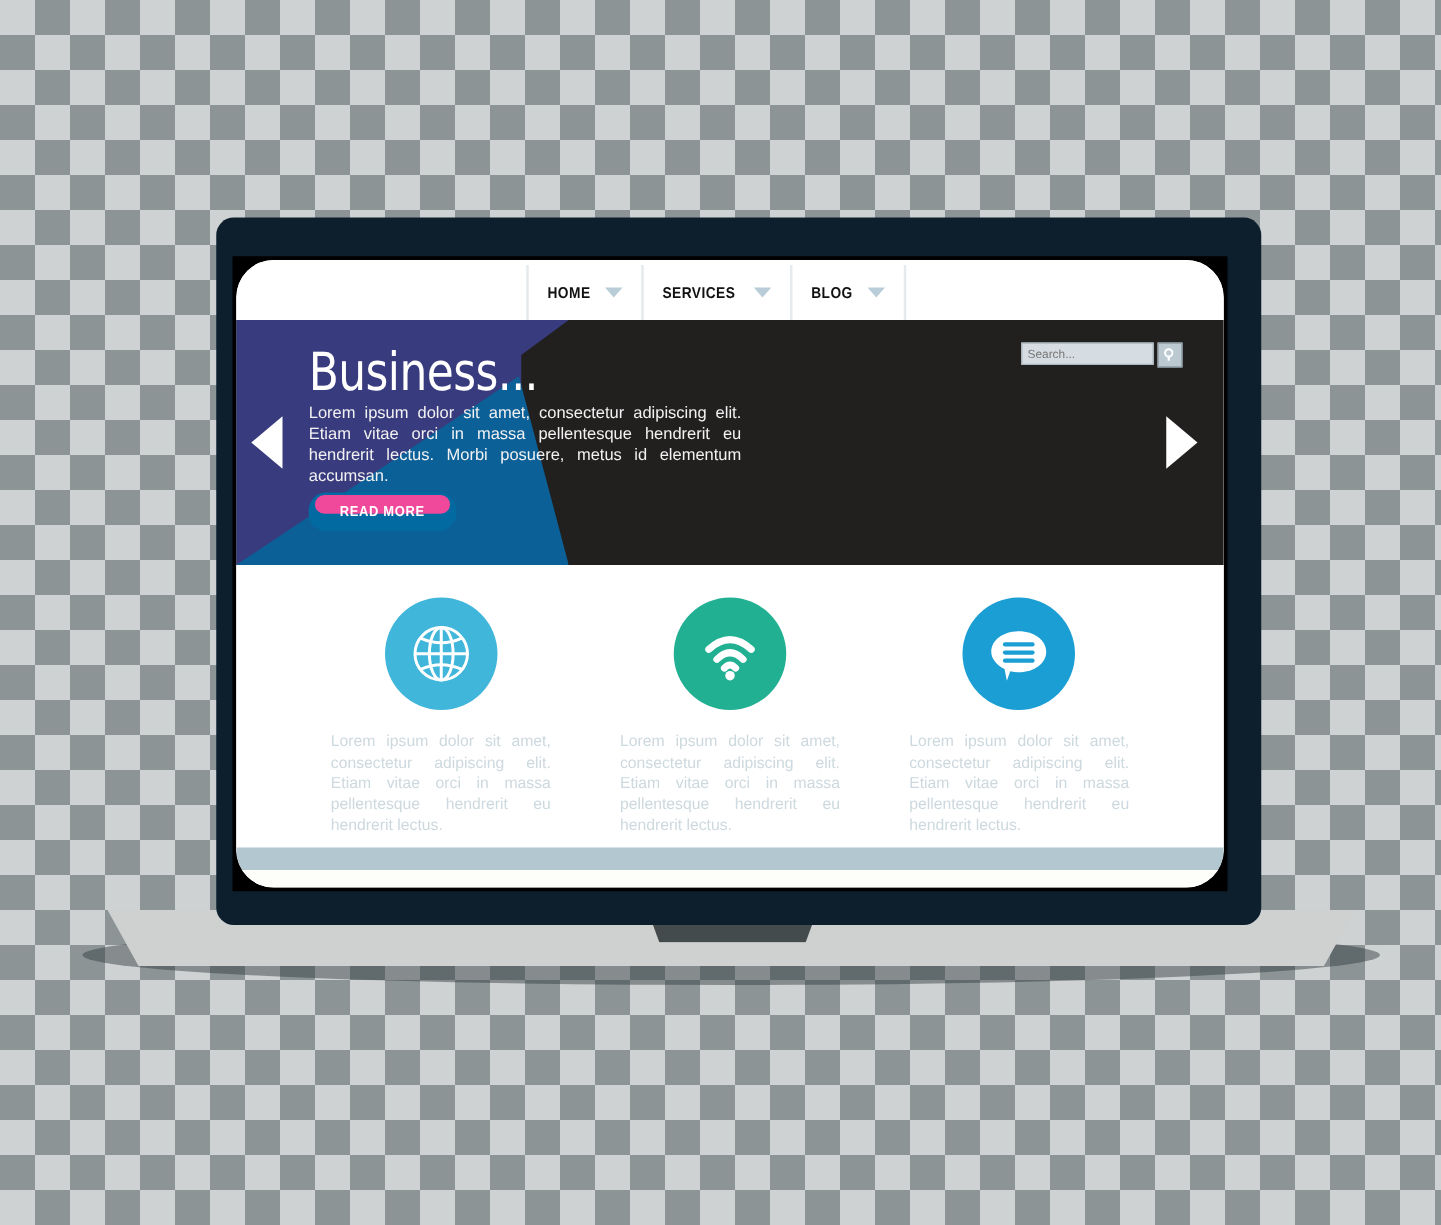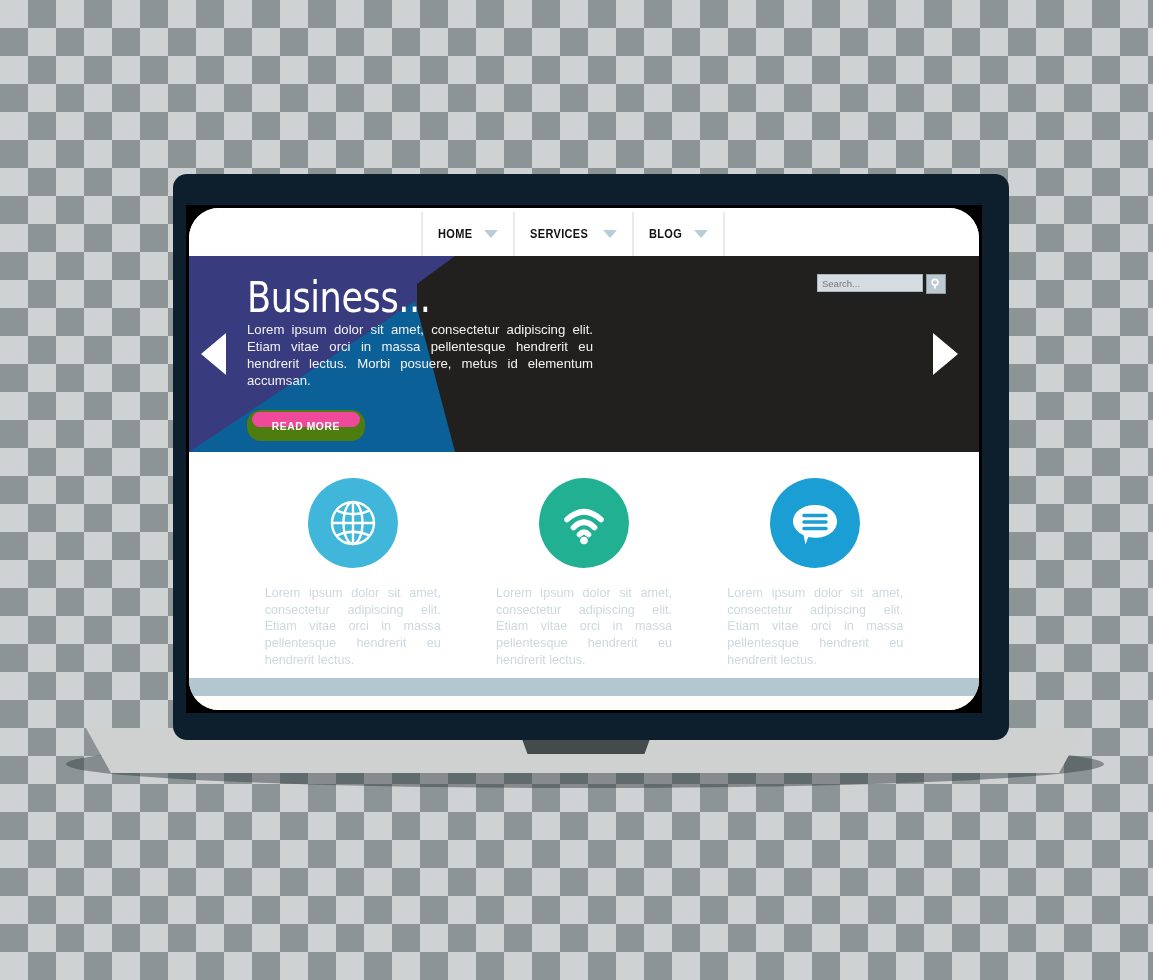--- a/index.html
+++ b/index.html
@@ -175,24 +175,24 @@
   #hero-paragraph {
     margin-top: 4px;
     font-size: 13.2px;
     line-height: 1.28;
     color: #f2f2f2;
     text-align: justify;
   }
   #hero-cta {
     display: inline-block;
     position: relative;
-    margin-top: 21px;
+    margin-top: 5px;
     padding: 6px 21px 7px;
     border-radius: 14px;
-    background: #4d7c0f;
+    background: #0369a1;
     cursor: pointer;
     overflow: hidden;
   }
   #hero-cta::before {
     content: "";
     position: absolute;
     left: 5px; top: 2px; right: 5px;
     height: 46%;
     border-radius: 12px;
     background: #f0489a;

